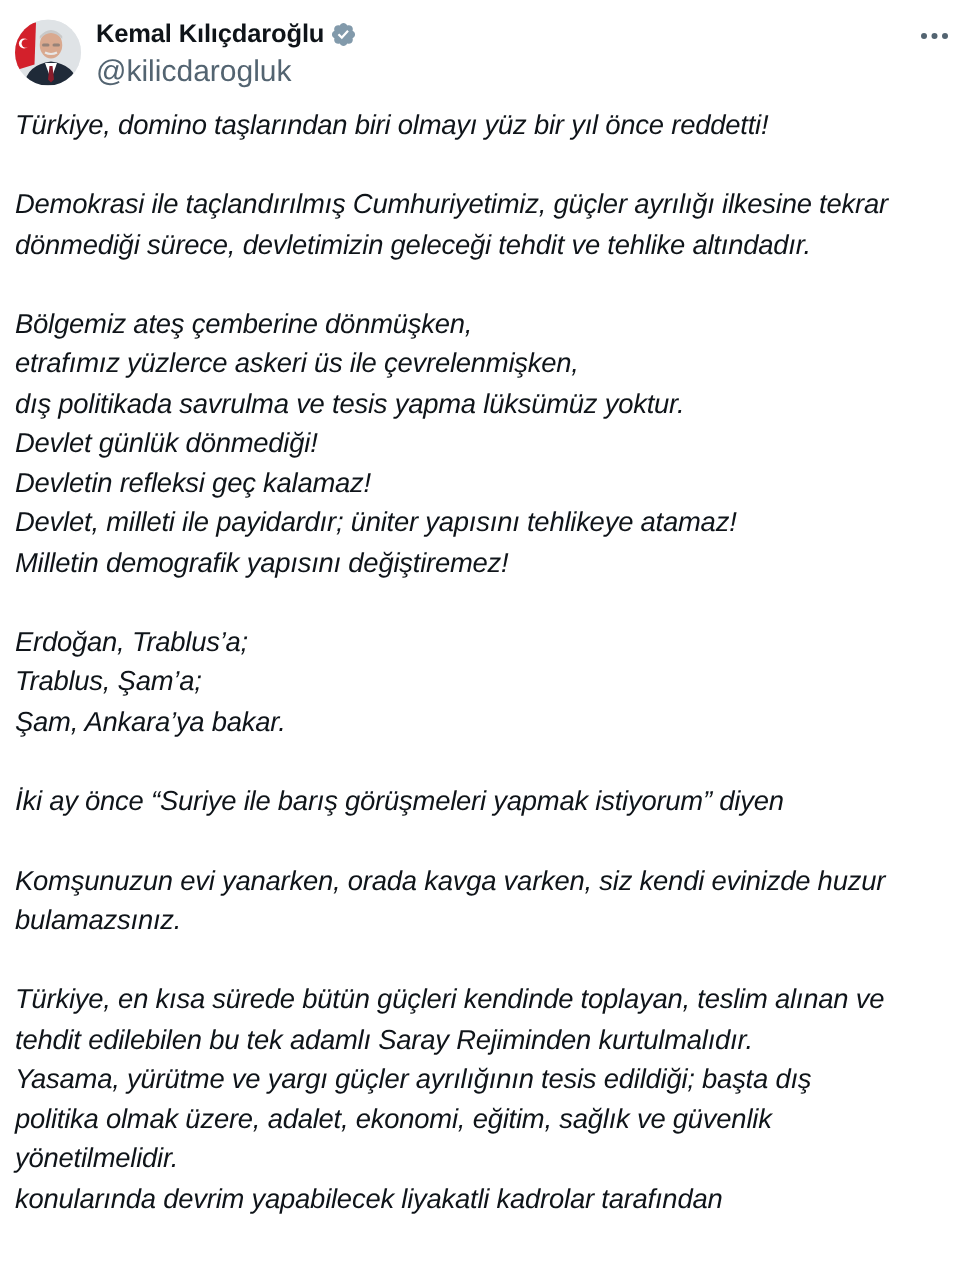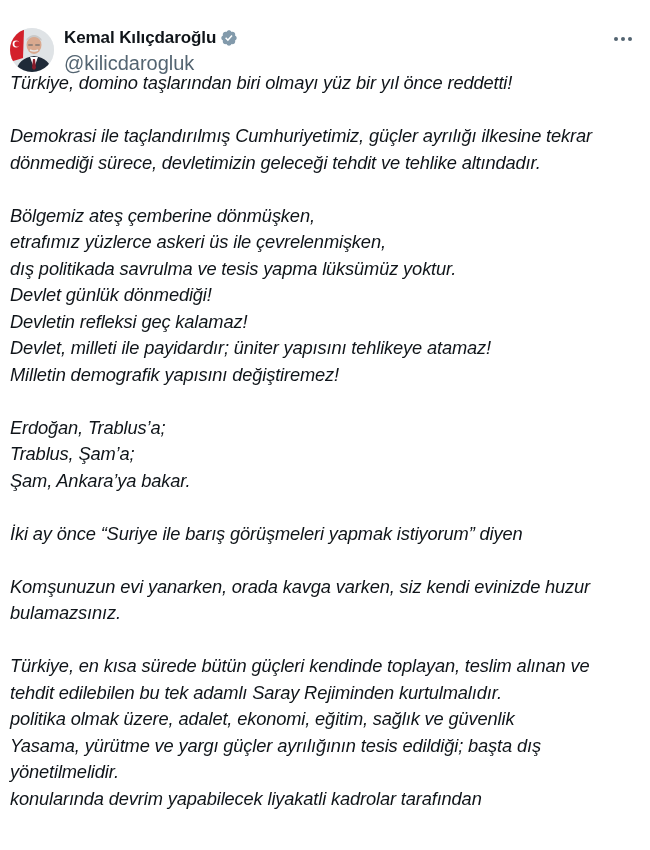--- a/index.html
+++ b/index.html
@@ -9,21 +9,21 @@
       background: #ffffff;
       overflow: hidden;
     }
     body {
       font-family: "Liberation Sans", "DejaVu Sans", sans-serif;
       color: #0f1419;
       position: relative;
     }
     .tweet-header {
       position: absolute;
-      left: 0; top: 16px;
+      left: 0; top: 1px;
       width: 650px;
       height: 66px;
     }
     .avatar {
       position: absolute;
       left: 10px; top: 12px;
       width: 44px; height: 44px;
       border-radius: 50%;
       overflow: hidden;
       background: #e9ecef;
@@ -142,17 +142,17 @@
     <span class="line">Trablus, Şam’a;</span>
     <span class="line">Şam, Ankara’ya bakar.</span>
     <span class="gap"></span>
     <span class="line">İki ay önce “Suriye ile barış görüşmeleri yapmak istiyorum” diyen</span>
     <span class="gap"></span>
     <span class="line">Komşunuzun evi yanarken, orada kavga varken, siz kendi evinizde huzur</span>
     <span class="line">bulamazsınız.</span>
     <span class="gap"></span>
     <span class="line">Türkiye, en kısa sürede bütün güçleri kendinde toplayan, teslim alınan ve</span>
     <span class="line">tehdit edilebilen bu tek adamlı Saray Rejiminden kurtulmalıdır.</span>
+    <span class="line">Yasama, yürütme ve yargı güçler ayrılığının tesis edildiği; başta dış</span>
     <span class="line">politika olmak üzere, adalet, ekonomi, eğitim, sağlık ve güvenlik</span>
-    <span class="line">Yasama, yürütme ve yargı güçler ayrılığının tesis edildiği; başta dış</span>
     <span class="line">yönetilmelidir.</span>
     <span class="line">konularında devrim yapabilecek liyakatli kadrolar tarafından</span>
   </div>
 
 </body></html>

